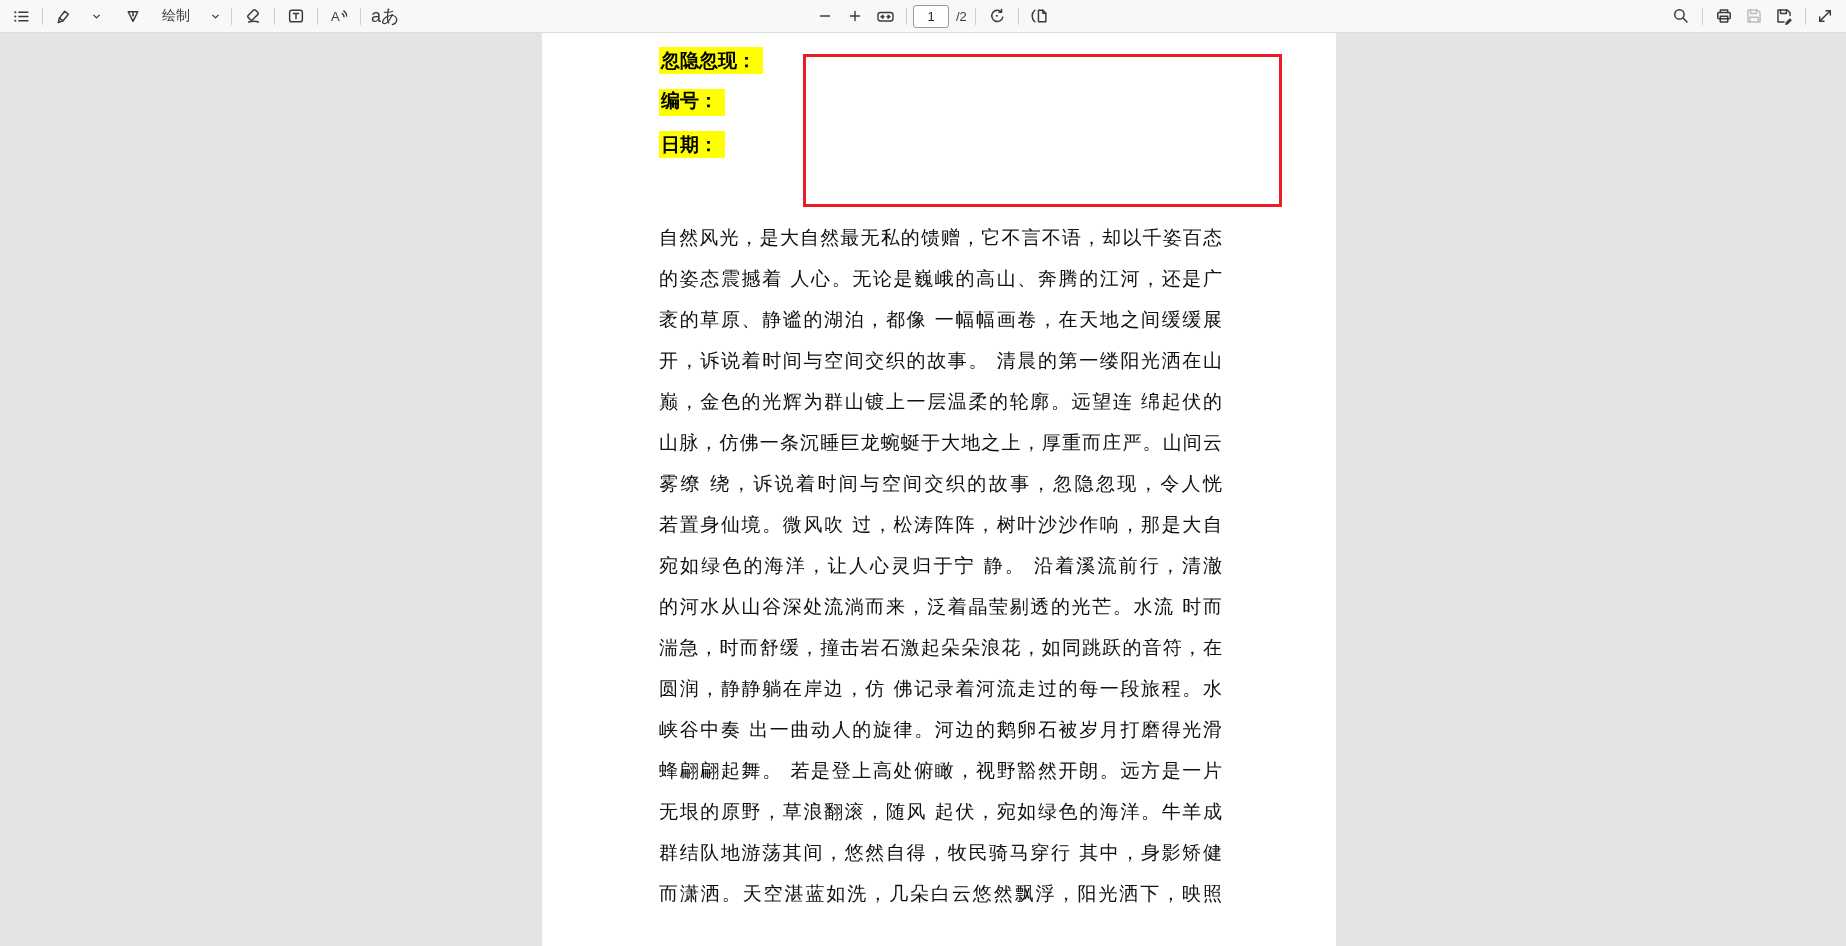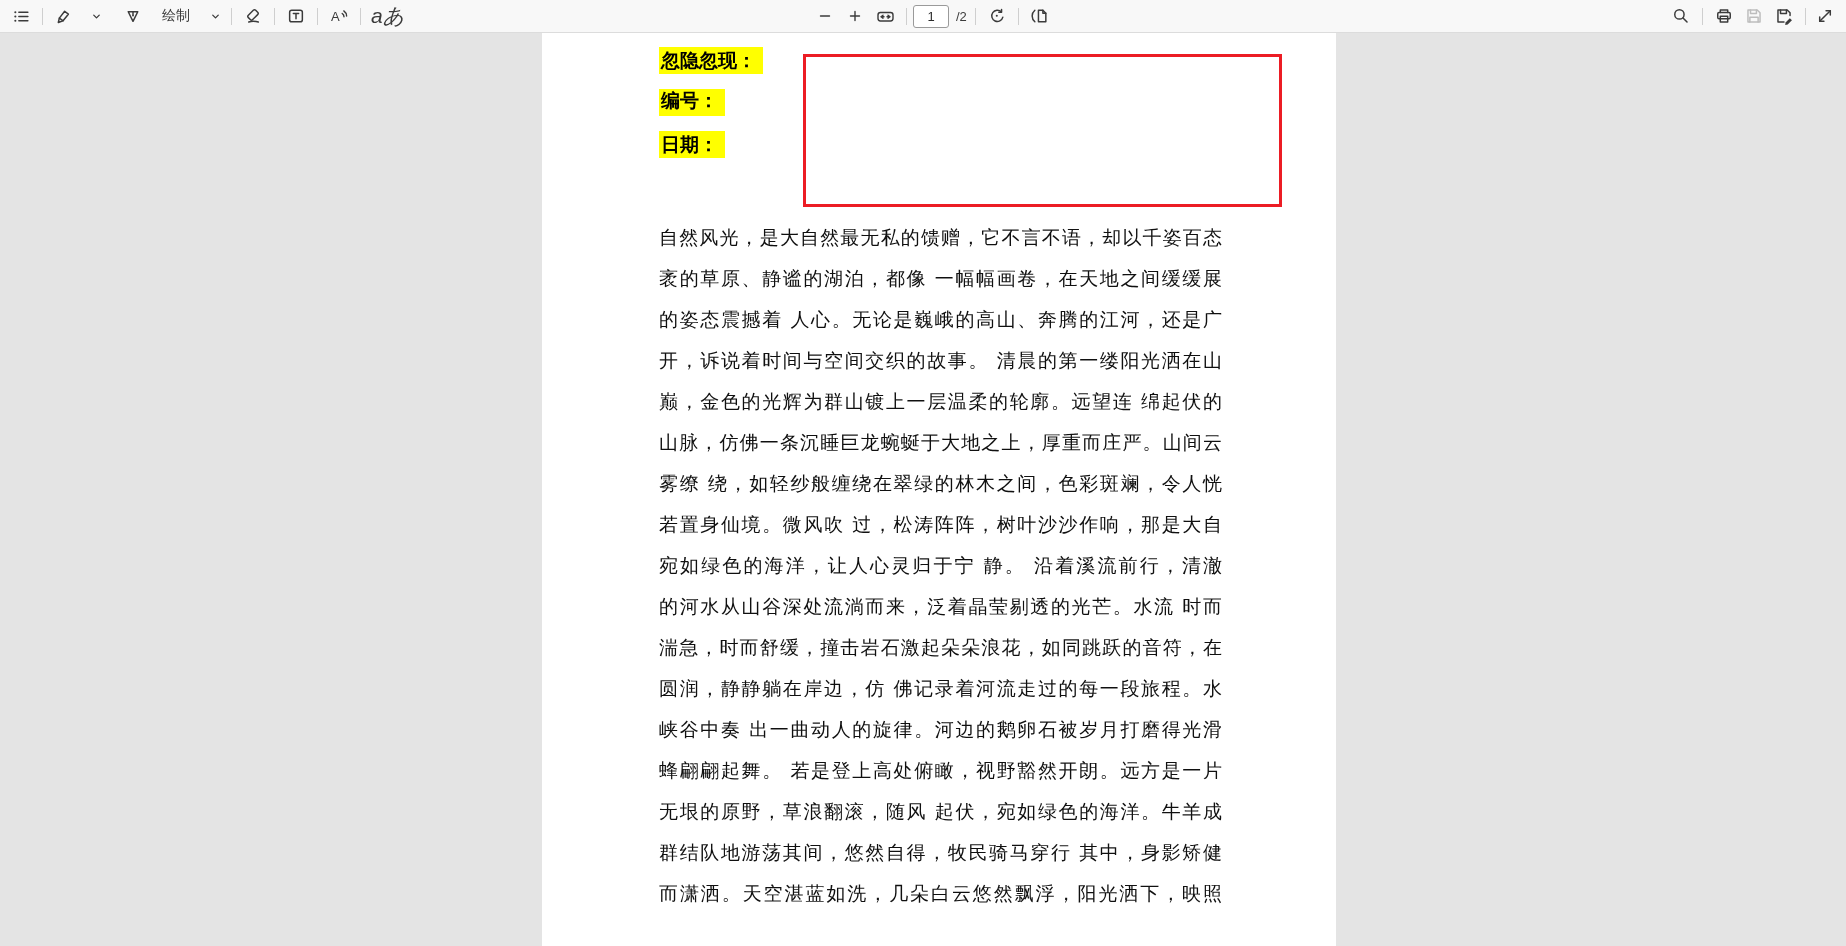--- a/index.html
+++ b/index.html
@@ -127,21 +127,21 @@
       <svg class="icon-svg" width="20" height="18" viewBox="0 0 20 17">
         <text x="2" y="13.5" font-size="13" font-family="Liberation Sans, sans-serif" fill="#3b3b3b">A</text>
         <path class="icon-stroke" d="M13.2 6 a4 4 0 0 1 1.8 3.2"></path>
         <path class="icon-stroke" d="M14.8 3.4 a6.5 6.5 0 0 1 2.8 5.2"></path>
       </svg>
     </button>
 
     <div class="tb-sep"></div>
 
     <button class="tb-btn">
-      <span class="tb-label" style="font-size:21px;font-style:italic;">aあ</span>
+      <span class="tb-label" style="font-size:18px;">aあ</span>
     </button>
   </div>
 
   <div class="tb-group tb-center">
 
     <button class="tb-btn">
       <svg class="icon-svg" width="16" height="16" viewBox="0 0 16 16">
         <path class="icon-stroke" d="M3.5 8 H12.5"></path>
       </svg>
     </button>
@@ -237,26 +237,26 @@
   <div class="page">
 
     <div class="hl-line" style="top:14px;">忽隐忽现：</div>
     <div class="hl-line" style="top:56px;font-family:Liberation Mono, monospace;">编号：</div>
     <div class="hl-line" style="top:98px;">日期：</div>
 
     <div class="red-box"></div>
 
     <div class="body-text">
       <div class="line">自然风光，是大自然最无私的馈赠，它不言不语，却以千姿百态</div>
+      <div class="line">的姿态震撼着 人心。无论是巍峨的高山、奔腾的江河，还是广</div>
       <div class="line">袤的草原、静谧的湖泊，都像 一幅幅画卷，在天地之间缓缓展</div>
-      <div class="line">的姿态震撼着 人心。无论是巍峨的高山、奔腾的江河，还是广</div>
       <div class="line">开，诉说着时间与空间交织的故事。 清晨的第一缕阳光洒在山</div>
       <div class="line">巅，金色的光辉为群山镀上一层温柔的轮廓。远望连 绵起伏的</div>
       <div class="line">山脉，仿佛一条沉睡巨龙蜿蜒于大地之上，厚重而庄严。山间云</div>
-      <div class="line">雾缭 绕，如轻纱般缠绕在翠绿的林木之间，色彩斑斓，令人恍</div>
+      <div class="line">雾缭 绕，诉说着时间与空间交织的故事，忽隐忽现，令人恍</div>
       <div class="line">若置身仙境。微风吹 过，松涛阵阵，树叶沙沙作响，那是大自</div>
       <div class="line">宛如绿色的海洋，让人心灵归于宁 静。 沿着溪流前行，清澈</div>
       <div class="line">的河水从山谷深处流淌而来，泛着晶莹剔透的光芒。水流 时而</div>
       <div class="line">湍急，时而舒缓，撞击岩石激起朵朵浪花，如同跳跃的音符，在</div>
       <div class="line">圆润，静静躺在岸边，仿 佛记录着河流走过的每一段旅程。水</div>
       <div class="line">峡谷中奏 出一曲动人的旋律。河边的鹅卵石被岁月打磨得光滑</div>
       <div class="line">蜂翩翩起舞。 若是登上高处俯瞰，视野豁然开朗。远方是一片</div>
       <div class="line">无垠的原野，草浪翻滚，随风 起伏，宛如绿色的海洋。牛羊成</div>
       <div class="line">群结队地游荡其间，悠然自得，牧民骑马穿行 其中，身影矫健</div>
       <div class="line">而潇洒。天空湛蓝如洗，几朵白云悠然飘浮，阳光洒下，映照</div>

